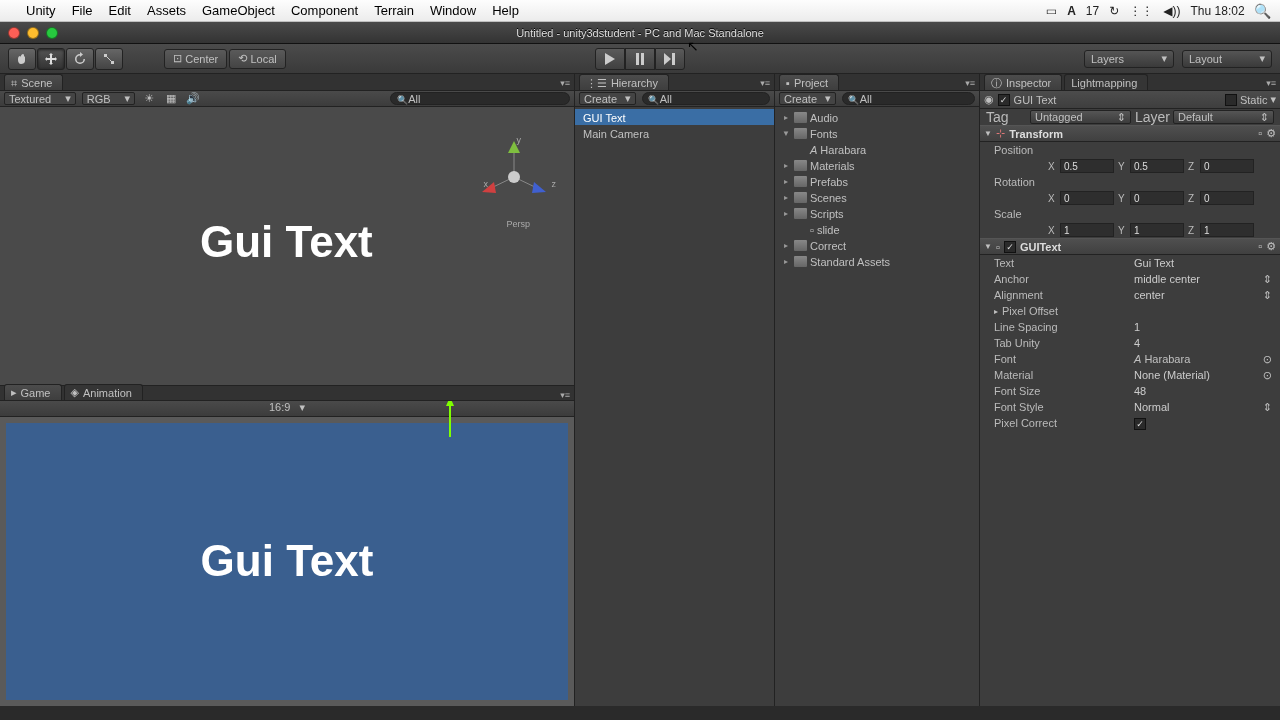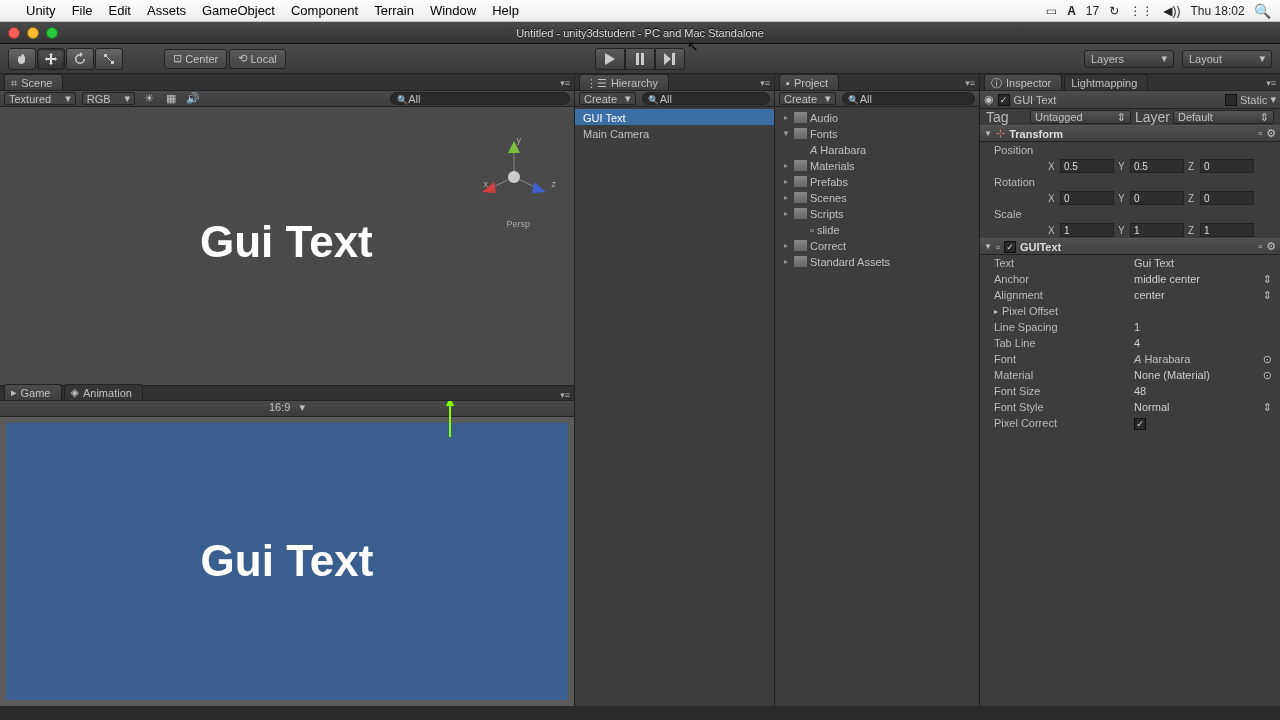--- a/index.html
+++ b/index.html
@@ -485,21 +485,21 @@
       </div>
     <div class="prop-row">
         <span style="font-size:8px;width:8px;">▸</span>
         <span class="prop-label">Pixel Offset</span>
       </div>
     <div class="prop-row">
         <span class="prop-label">Line Spacing</span>
         <span class="prop-val">1</span>
       </div>
     <div class="prop-row">
-        <span class="prop-label">Tab Line</span>
+        <span class="prop-label">Tab Unity</span>
         <span class="prop-val">4</span>
       </div>
     <div class="prop-row">
         <span class="prop-label">Font</span>
         <span class="prop-val"><span style="font-style:italic;">A</span> <span>Harabara</span></span>
         <span>⊙</span>
       </div>
     <div class="prop-row">
         <span class="prop-label">Material</span>
         <span class="prop-val">None (Material)</span>

